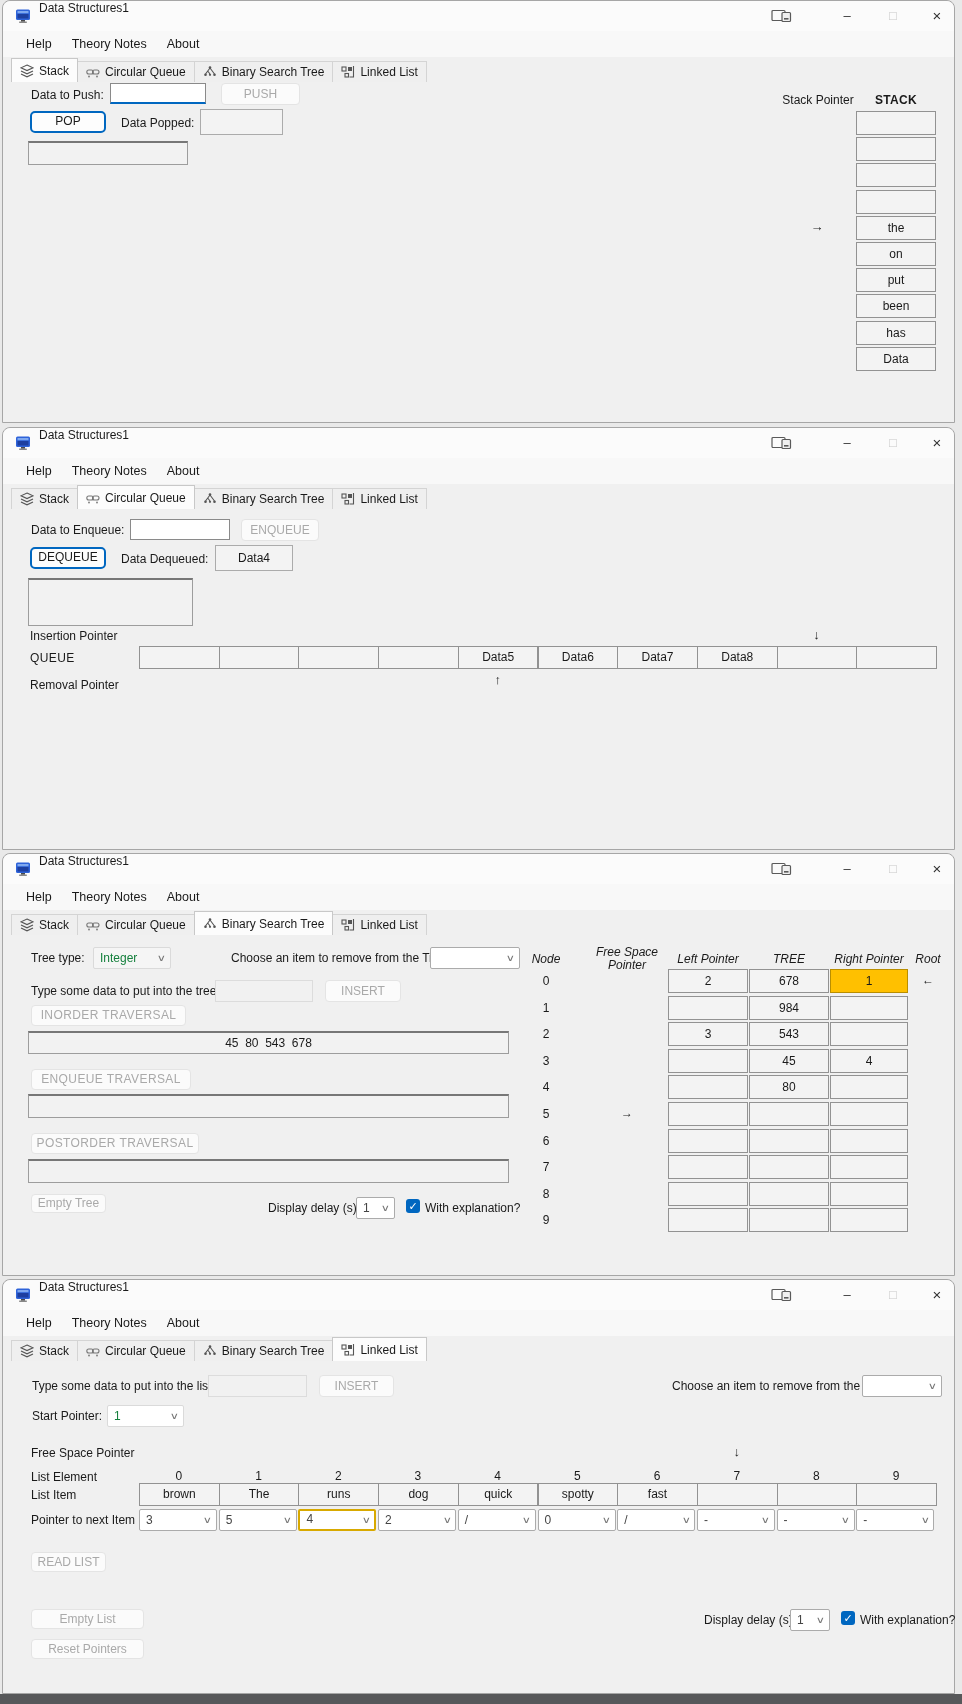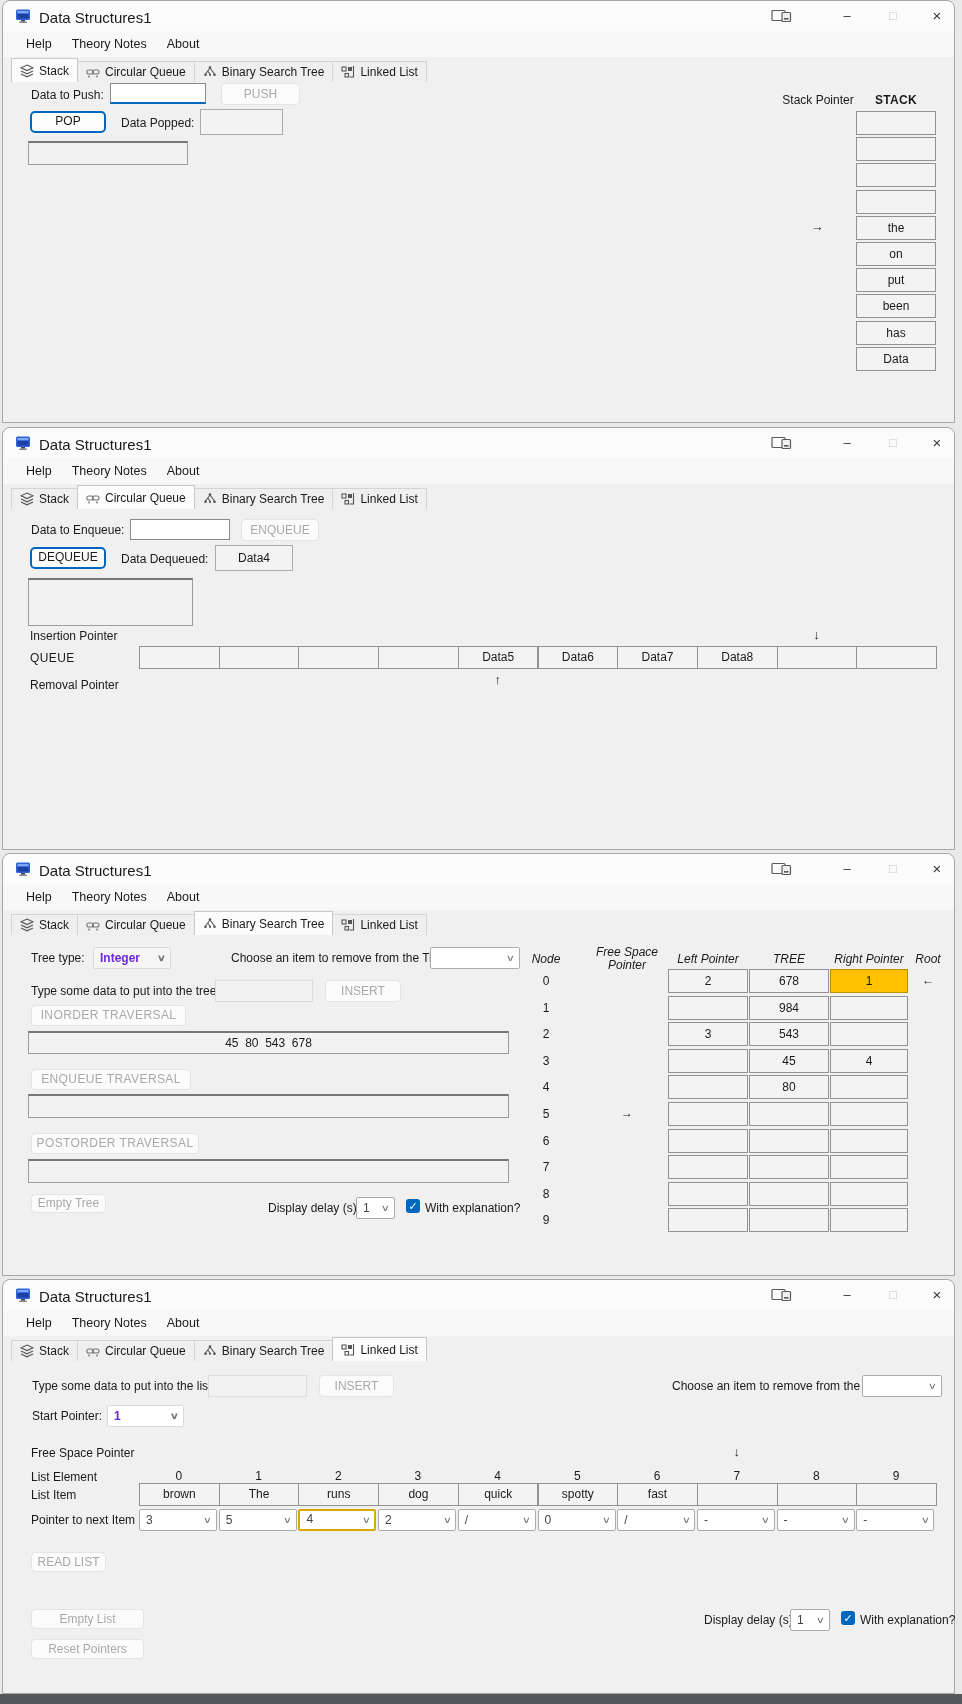--- a/index.html
+++ b/index.html
@@ -8,21 +8,21 @@
     font-family:"Liberation Sans",sans-serif;font-size:12px;color:#1a1a1a;
     overflow:hidden;
   }
   .window{
     position:absolute;left:2px;width:953px;background:#F0F0F0;
     border:1px solid #A6A6A6;border-radius:8px 8px 0 0;box-sizing:border-box;
   }
   
   .titlebar{height:30px;background:#FBFBFB;border-radius:8px 8px 0 0;position:relative;}
   .app-icon{position:absolute;left:12px;top:7px;width:16px;height:16px;}
-  .title-text{position:absolute;left:36px;top:8px;font-size:15px;white-space:nowrap;}
+  .title-text{position:absolute;left:36px;top:0;font-size:12px;white-space:nowrap;}
   .kbd-icon{position:absolute;left:768px;top:8px;width:21px;height:14px;}
   .tb-btn{position:absolute;top:0;width:36px;height:30px;line-height:30px;text-align:center;font-size:13px;color:#333;}
   .tb-min{left:826px;}
   .tb-max{left:872px;color:#C9C9C9;}
   .tb-close{left:916px;font-size:15px;}
   .menubar{height:26px;background:#F8F8F8;display:flex;align-items:center;padding-left:13px;}
   .menu-item{padding:0 10px;font-size:12.5px;white-space:nowrap;}
   .tabstrip{height:25px;display:flex;align-items:flex-end;padding-left:8px;background:#F0F0F0;}
   .tab{display:flex;align-items:center;gap:5px;border:1px solid #D4D4D4;border-bottom:none;
        background:#EFEFEF;padding:3px 8px;margin-left:-1px;font-size:12px;white-space:nowrap;}
@@ -42,21 +42,21 @@
   .input.disabled{background:#F1F1F1;border-color:#DCDCDC;}
   .box{position:absolute;background:#F3F3F3;border:1px solid #ABABAB;box-sizing:border-box;text-align:center;}
   .resultbox{position:absolute;background:#F2F2F2;border:1px solid #9D9D9D;border-top:2px solid #777;
              box-sizing:border-box;text-align:center;white-space:pre;}
   .cell{position:absolute;background:#F3F3F3;border:1px solid #929292;box-sizing:border-box;
         text-align:center;font-size:12px;overflow:hidden;}
   .cell.gold{background:#FFC000;border-color:#B98E00;}
   .num-label{position:absolute;text-align:center;font-size:12px;}
   .combo{position:absolute;height:22px;background:#FFF;border:1px solid #ABABAB;border-radius:2px;
          box-sizing:border-box;font-size:12px;color:#444;padding-left:6px;line-height:20px;}
-  .combo.disabled{background:#F5F5F5;border-color:#DADADA;color:#6d28d9;font-weight:bold;}
+  .combo.disabled{background:#F5F5F5;border-color:#DADADA;color:#15803d;}
   .combo.gold-border{border:2px solid #D8A900;line-height:17px;}
   .chev{position:absolute;right:5px;top:0;height:100%;display:flex;align-items:center;color:#777;
         font-size:9px;transform:scaleX(1.4);}
   .chev::after{content:"\2228";}
   .checkbox{position:absolute;width:14px;height:14px;background:#0067C0;border-radius:3px;color:#fff;
             font-size:11px;line-height:14px;text-align:center;}
   .checkbox::after{content:"\2713";}
   .parrow{position:absolute;text-align:center;font-size:13px;color:#222;}
   .status{position:absolute;left:0;width:100%;text-align:center;font-weight:bold;font-size:13.5px;color:#BD9117;letter-spacing:.2px;}
   .hdr2{position:absolute;text-align:center;line-height:13px;font-size:12px;font-style:italic;}

